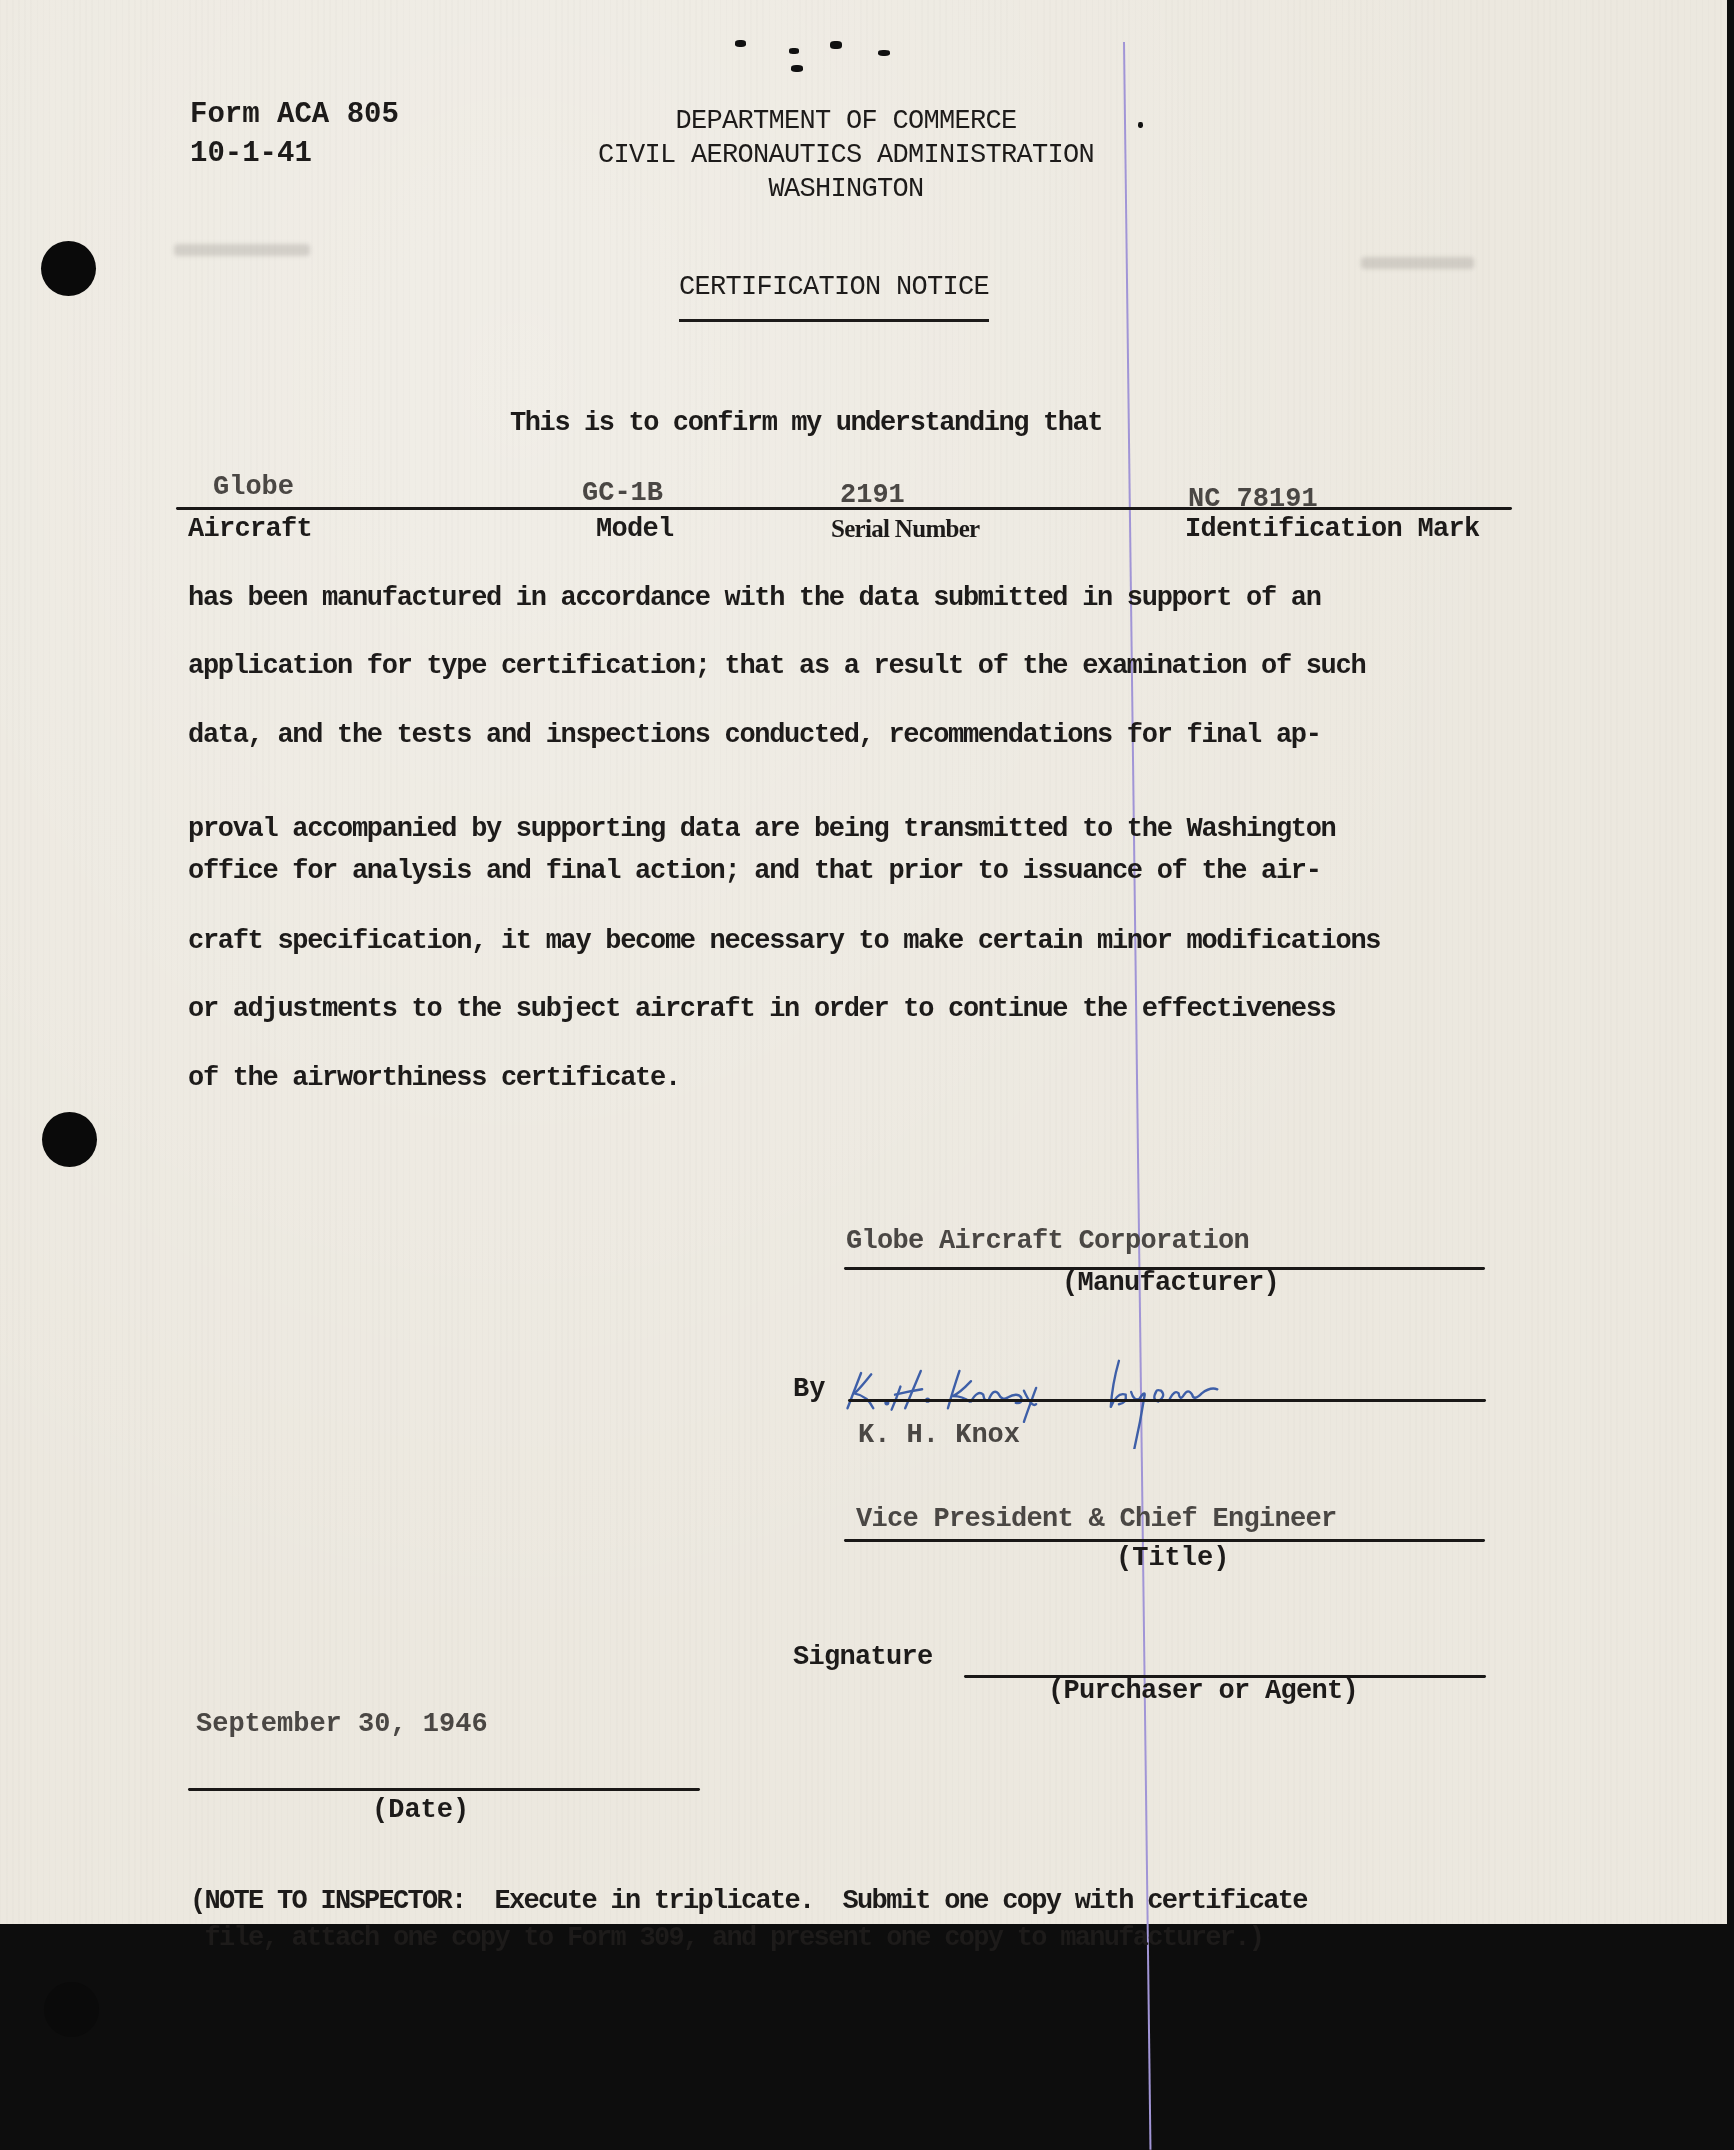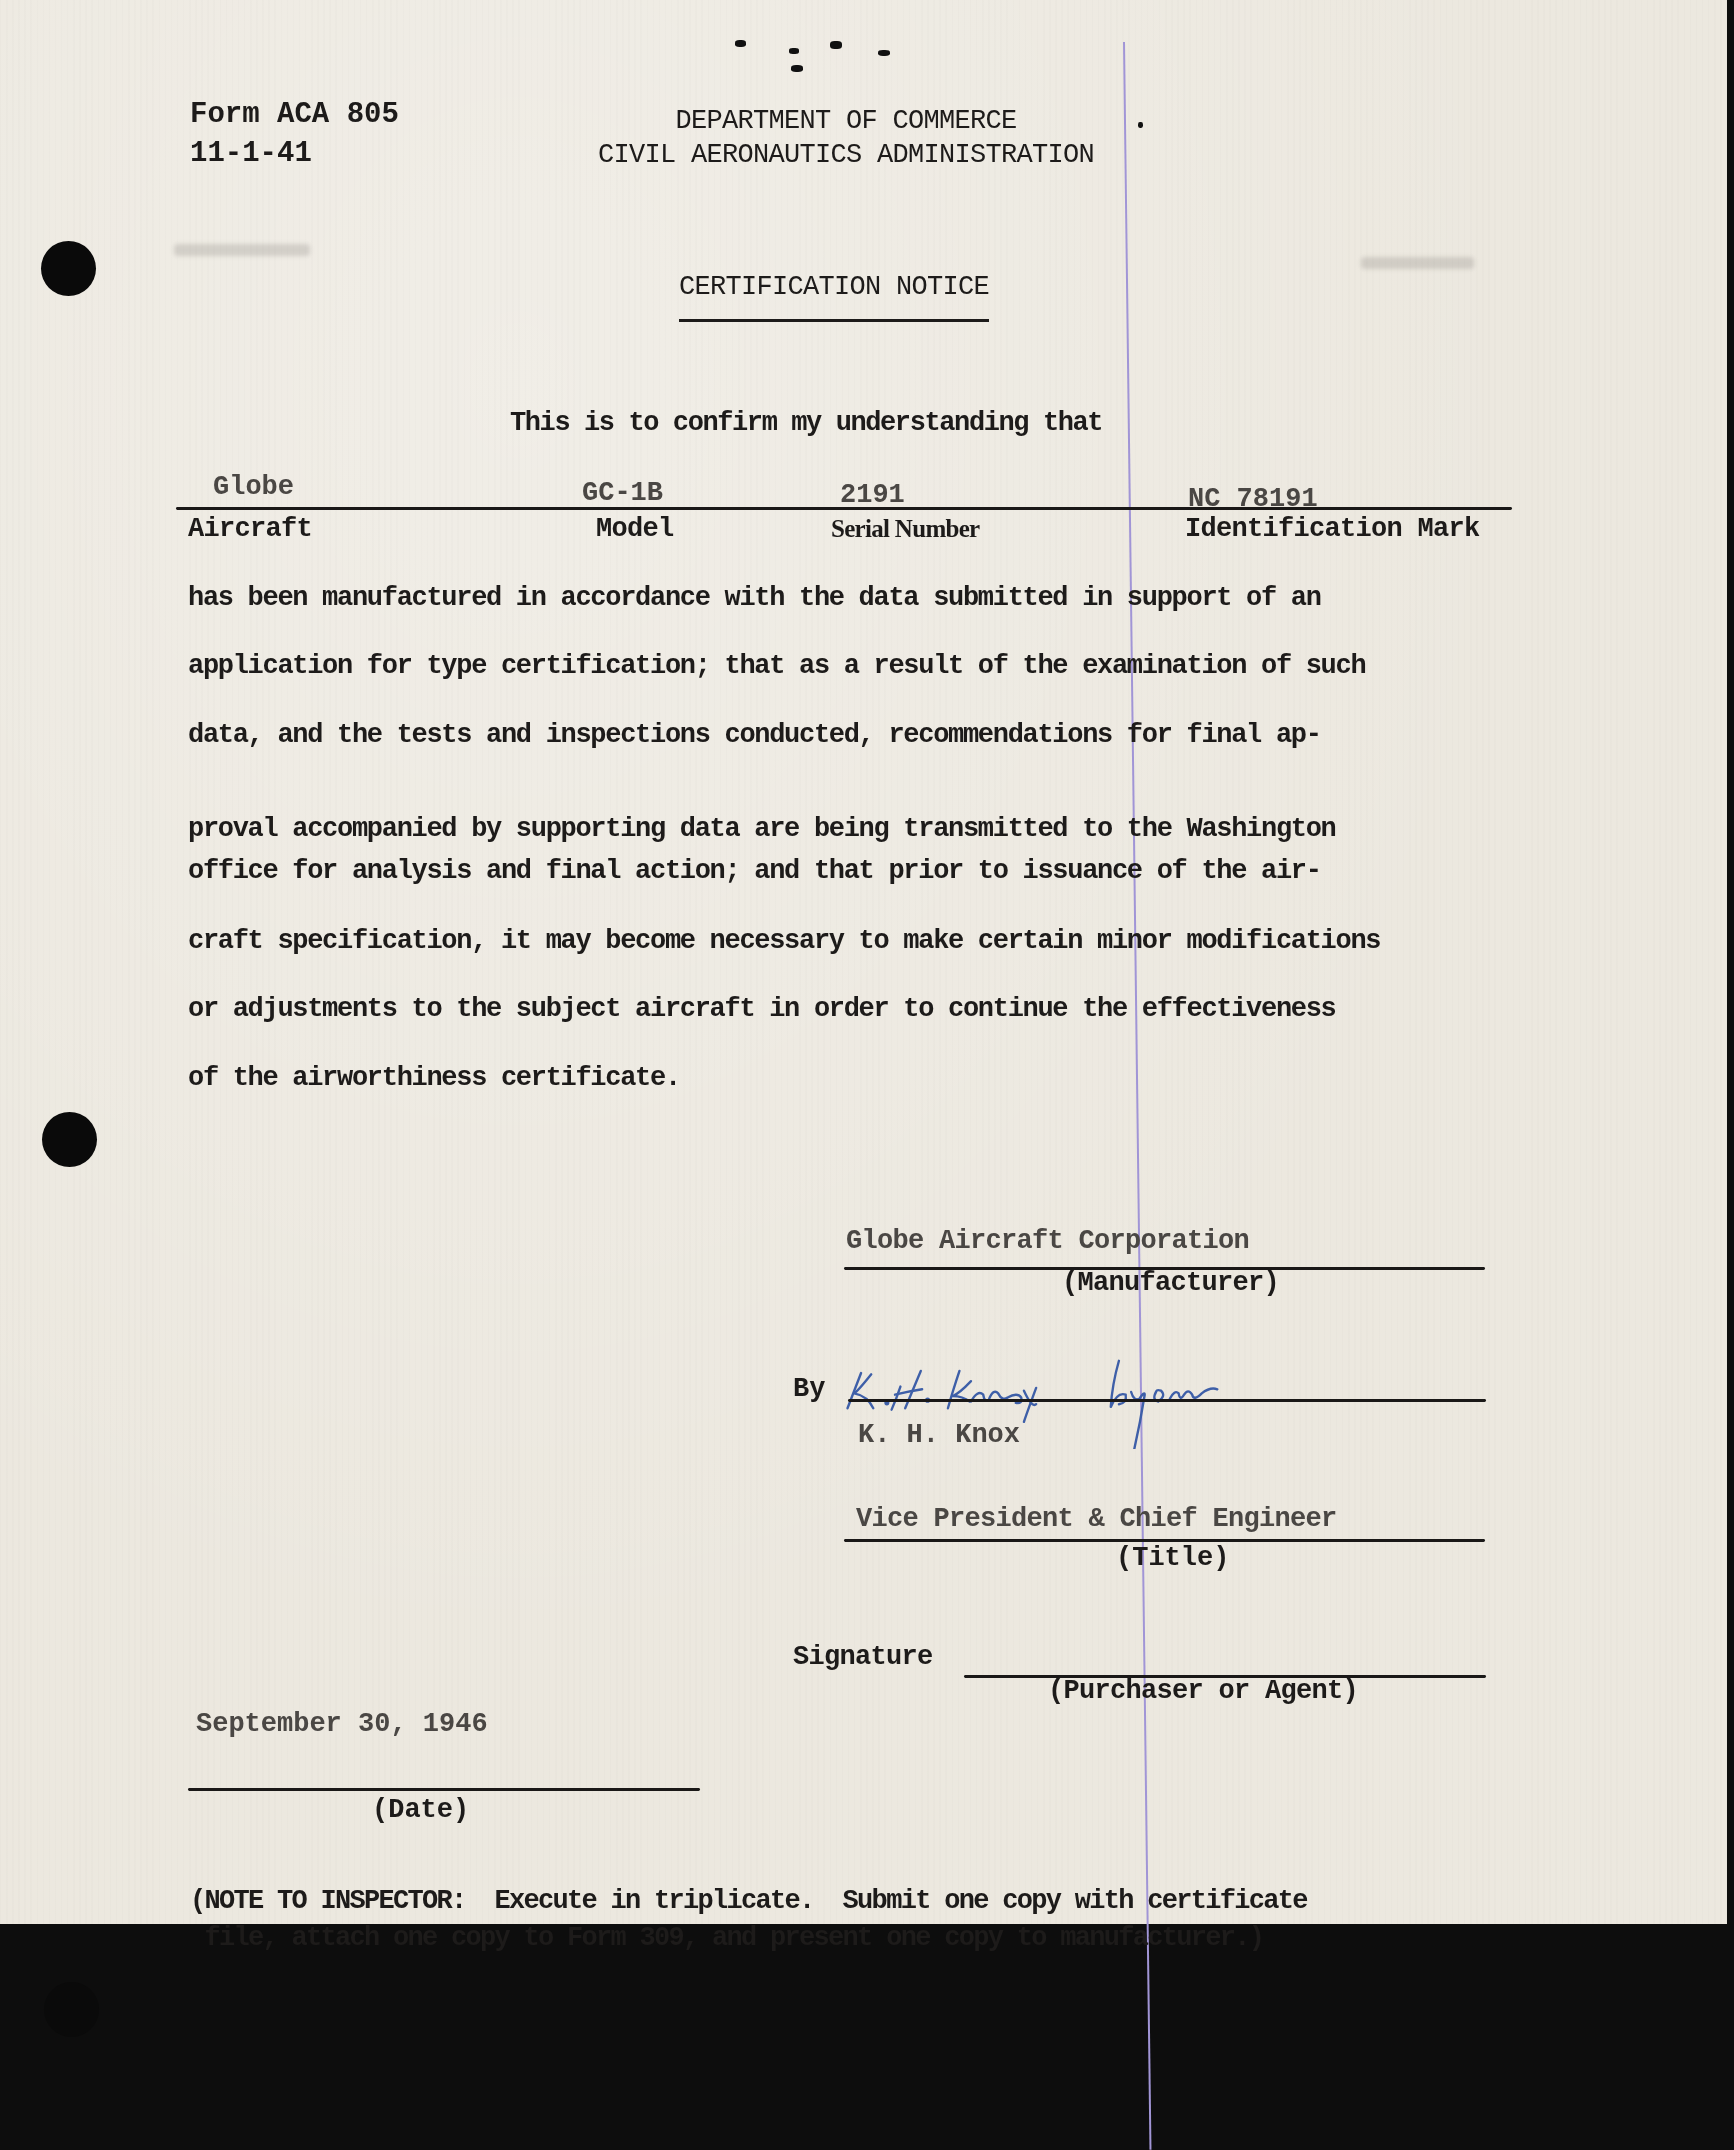--- a/index.html
+++ b/index.html
@@ -91,25 +91,26 @@
   <div class="speck" style="left:789px; top:48px; width:9.5px; height:5.5px;"></div>
   <div class="speck" style="left:791px; top:65px; width:12.3px; height:6.8px;"></div>
   <div class="speck" style="left:830px; top:41px; width:11.6px; height:7.5px;"></div>
   <div class="speck" style="left:878px; top:50px; width:12.3px; height:6.1px;"></div>
   <div class="speck" style="left:1138px; top:122px; width:4.8px; height:6.1px;"></div>
 
   <div class="ghost" style="left:174px; top:244px; width:136px;"></div>
   <div class="ghost" style="left:1361px; top:257px; width:113px;"></div>
 
   <div class="typed" style="left:190px; top:100px; font-size:29px;">Form ACA 805</div>
-  <div class="typed" style="left:190px; top:139px; font-size:29px;">11-1-41</div>
+  <div class="typed" style="left:190px; top:139px; font-size:29px;">10-1-41</div>
 
   <div class="center-block" style="left:546px; top:104px; width:600px;">
     <div class="typed" style="position:relative; font-size:27px; font-weight:normal; letter-spacing:-0.7px; line-height:34px;">DEPARTMENT OF COMMERCE</div>
     <div class="typed" style="position:relative; font-size:27px; font-weight:normal; letter-spacing:-0.7px; line-height:34px;">CIVIL AERONAUTICS ADMINISTRATION</div>
+    <div class="typed" style="position:relative; font-size:27px; font-weight:normal; letter-spacing:-0.7px; line-height:34px;">WASHINGTON</div>
   </div>
 
   <div class="typed underline-title" style="left:679px; top:274px; font-size:27px; font-weight:normal; letter-spacing:-0.7px;">CERTIFICATION NOTICE</div>
 
   <div class="typed" style="left:510px; top:410px; font-size:27px; letter-spacing:-1.4px;">This is to confirm my understanding that</div>
 
   <div class="typed faded" style="left:213px; top:474px; font-size:27px;">Globe</div>
   <div class="typed faded" style="left:582px; top:480px; font-size:27px;">GC-1B</div>
   <div class="typed faded" style="left:840px; top:482px; font-size:27px;">2191</div>
   <div class="typed faded" style="left:1188px; top:486px; font-size:27px;">NC 78191</div>

